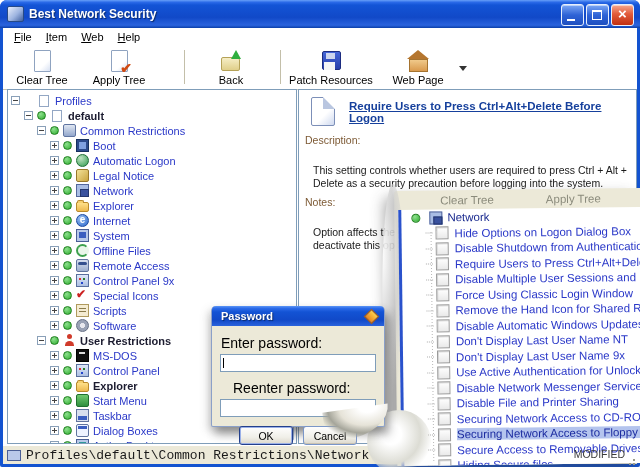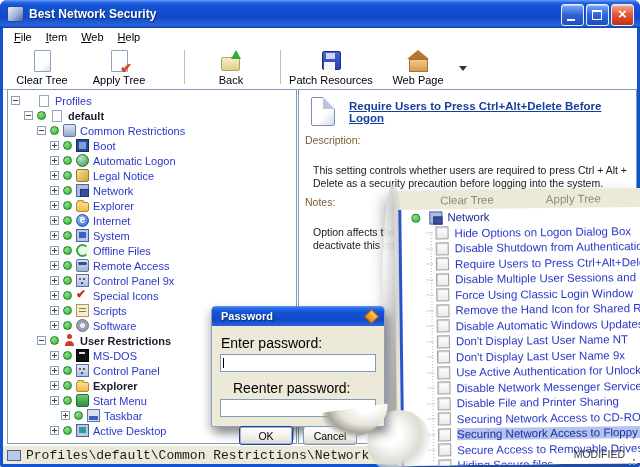--- a/index.html
+++ b/index.html
@@ -348,25 +348,31 @@
     <span class="dot"></span>
     <span class="si si-folder"></span>
     <span class="tlabel">Explorer</span>
   </div>
           <div class="trow" style="padding-left: 42px;">
     <span class="exp exp-plus"></span>
     <span class="dot"></span>
     <span class="si si-start-menu"></span>
     <span class="tlabel">Start Menu</span>
   </div>
-          <div class="trow" style="padding-left: 42px; margin-left: 11px;">
+          <div class="trow" style="padding-left: 42px;">
     <span class="exp exp-plus"></span>
     <span class="dot"></span>
     <span class="si si-taskbar"></span>
     <span class="tlabel">Taskbar</span>
+  </div>
+          <div class="trow" style="padding-left: 42px;">
+    <span class="exp exp-plus"></span>
+    <span class="dot"></span>
+    <span class="si si-dialog-boxes"></span>
+    <span class="tlabel">Dialog Boxes</span>
   </div>
           <div class="trow" style="padding-left: 42px;">
     <span class="exp exp-plus"></span>
     <span class="dot"></span>
     <span class="si si-desktop"></span>
     <span class="tlabel">Active Desktop</span>
   </div>
         </div>
 
       <div class="detail">

